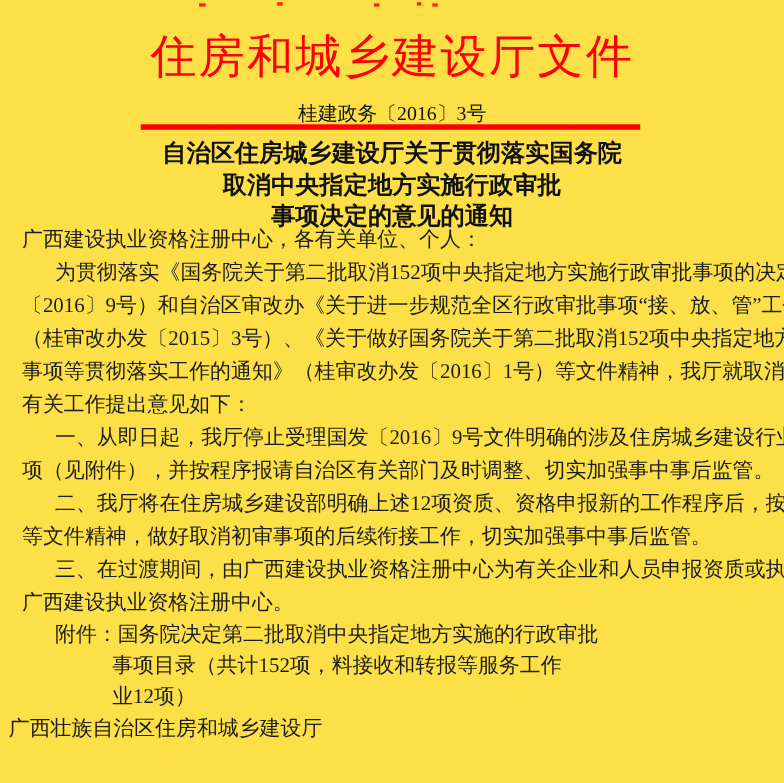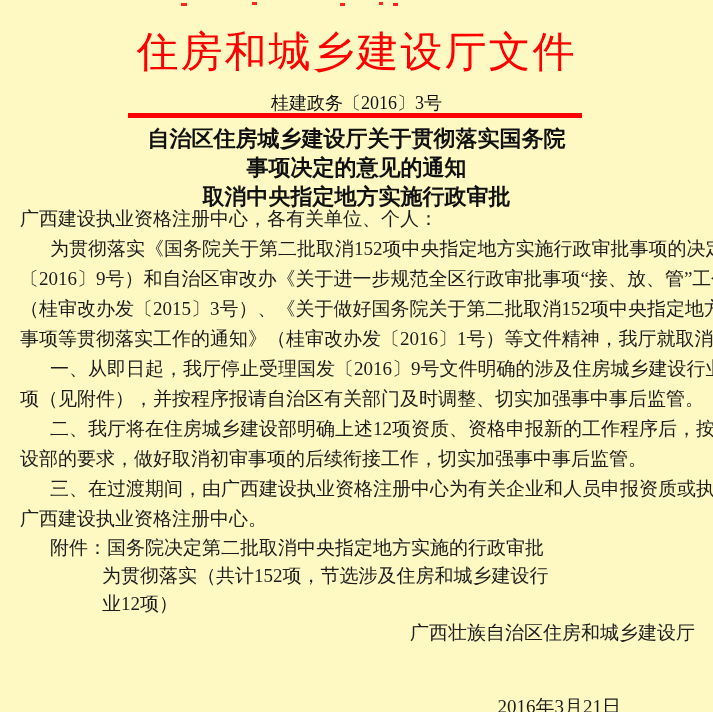--- a/index.html
+++ b/index.html
@@ -1,20 +1,20 @@
 <!DOCTYPE html>
 <html style="--accent: #ff0000;"><head>
 <meta charset="utf-8">
 <style>
   html, body { margin: 0; padding: 0; background: #ffffff; }
   .page {
     position: relative;
     width: 713px;
     height: 712px;
-    background: #fef9c3;
+    background: #fde047;
     overflow: hidden;
     font-family: "Liberation Serif", "DejaVu Serif", serif;
     color: #1c1c1c;
   }
   
   .speck {
     position: absolute;
     height: 3px;
     background: var(--accent, #ff0000);
     opacity: 0.85;
@@ -69,21 +69,20 @@
     height: 30px;
     line-height: 30px;
     white-space: nowrap;
     margin-left: 12px;
   }
   .indent { padding-left: 30px; }
   .hang   { padding-left: 82px; }
   .attach { height: 28px; line-height: 28px; }
   .sig-line {
     height: 30px; line-height: 30px;
-    text-align: right;
     padding-right: 12px;
     white-space: nowrap;
   }
   .date-line {
     height: 30px; line-height: 30px;
     text-align: right;
     padding-right: 86px;
     white-space: nowrap;
     margin-top: 44px;
   }
@@ -100,37 +99,38 @@
   <div class="speck" style="top:3px; left:393px; width:5px;"></div>
 
   <div class="agency-title">住房和城乡建设厅文件</div>
 
   <div class="doc-number">桂建政务〔2016〕3号</div>
 
   <div class="red-rule"></div>
 
   <div class="doc-title">
     <div class="t-line">自治区住房城乡建设厅关于贯彻落实国务院</div>
+    <div class="t-line">取消中央指定地方实施行政审批</div>
     <div class="t-line">事项决定的意见的通知</div>
-    <div class="t-line">取消中央指定地方实施行政审批</div>
   </div>
 
   <div class="body-block">
     <div class="line">广西建设执业资格注册中心，各有关单位、个人：</div>
     <div class="line indent">为贯彻落实《国务院关于第二批取消152项中央指定地方实施行政审批事项的决定》（国发</div>
     <div class="line">〔2016〕9号）和自治区审改办《关于进一步规范全区行政审批事项“接、放、管”工作的意见》</div>
     <div class="line">（桂审改办发〔2015〕3号）、《关于做好国务院关于第二批取消152项中央指定地方实施行政审批</div>
     <div class="line">事项等贯彻落实工作的通知》（桂审改办发〔2016〕1号）等文件精神，我厅就取消行政审批事项的</div>
+    <div class="line">有关工作提出意见如下：</div>
     <div class="line indent">一、从即日起，我厅停止受理国发〔2016〕9号文件明确的涉及住房城乡建设行业的12项初审事</div>
     <div class="line">项（见附件），并按程序报请自治区有关部门及时调整、切实加强事中事后监管。</div>
     <div class="line indent">二、我厅将在住房城乡建设部明确上述12项资质、资格申报新的工作程序后，按照住房城乡建</div>
-    <div class="line">设部的要求，做好取消初审事项的后续衔接工作，切实加强事中事后监管。</div>
+    <div class="line">等文件精神，做好取消初审事项的后续衔接工作，切实加强事中事后监管。</div>
     <div class="line indent">三、在过渡期间，由广西建设执业资格注册中心为有关企业和人员申报资质或执业资格做好材</div>
     <div class="line">广西建设执业资格注册中心。</div>
     <div class="line indent attach">附件：国务院决定第二批取消中央指定地方实施的行政审批</div>
-    <div class="line hang attach">为贯彻落实（共计152项，节选涉及住房和城乡建设行</div>
+    <div class="line hang attach">事项目录（共计152项，料接收和转报等服务工作</div>
     <div class="line hang attach">业12项）</div>
 
     <div class="sig-line">广西壮族自治区住房和城乡建设厅</div>
     <div class="date-line">2016年3月21日</div>
   </div>
 
 </div>
 
 </body></html>

